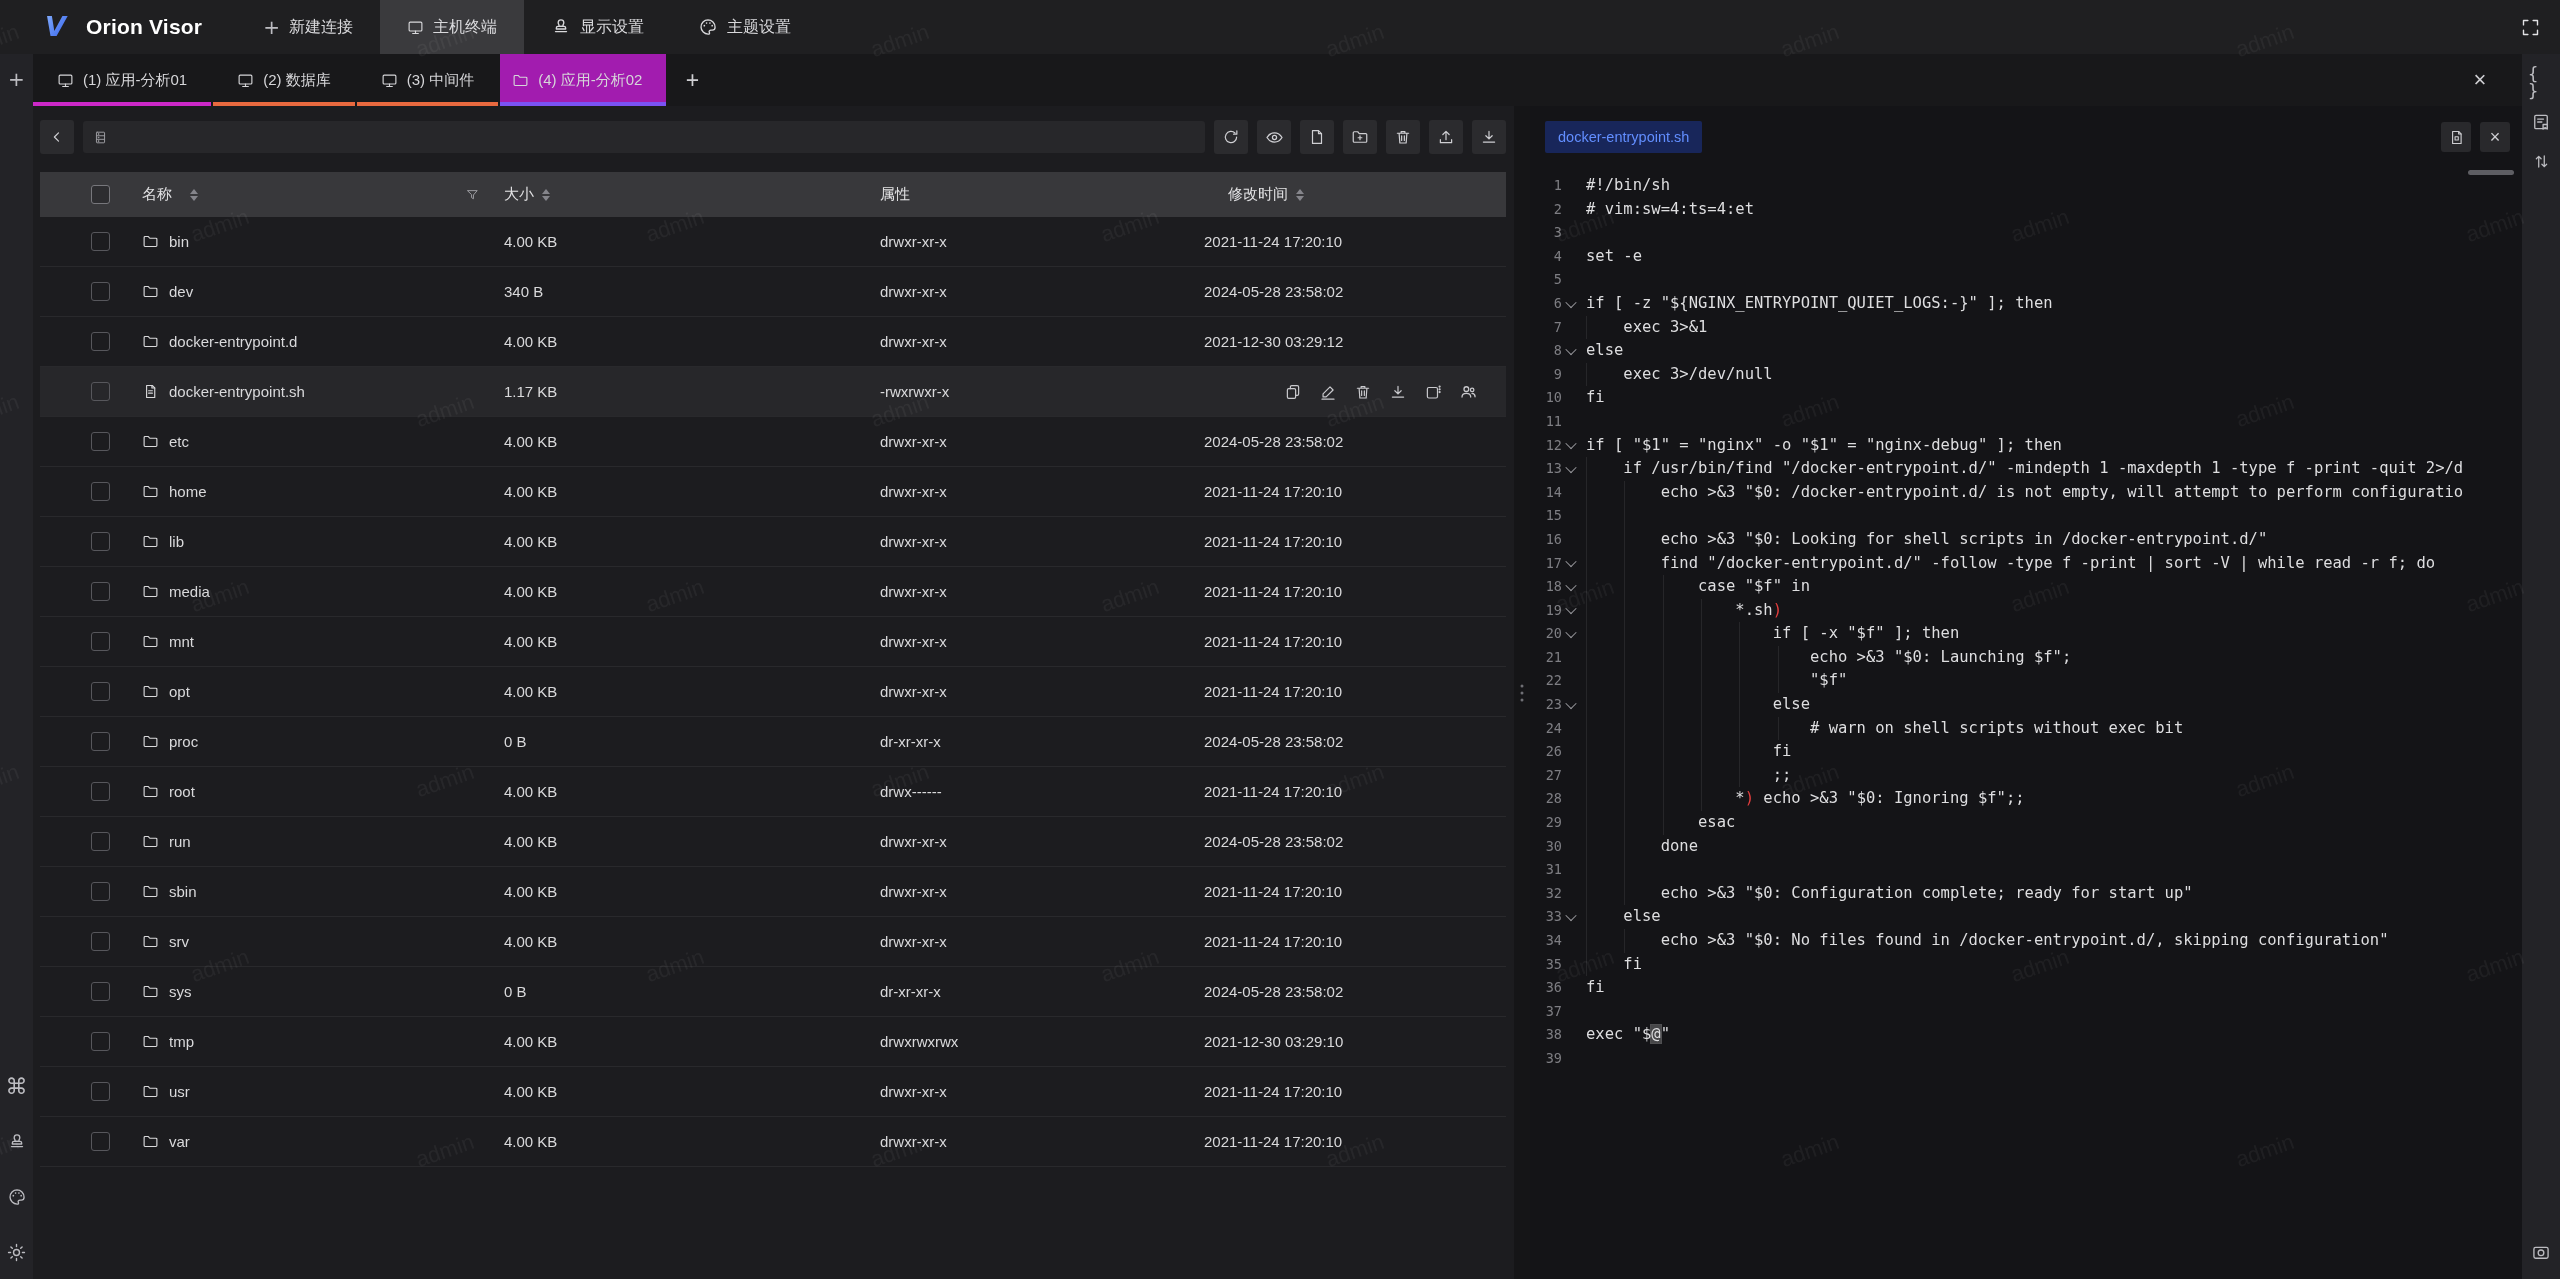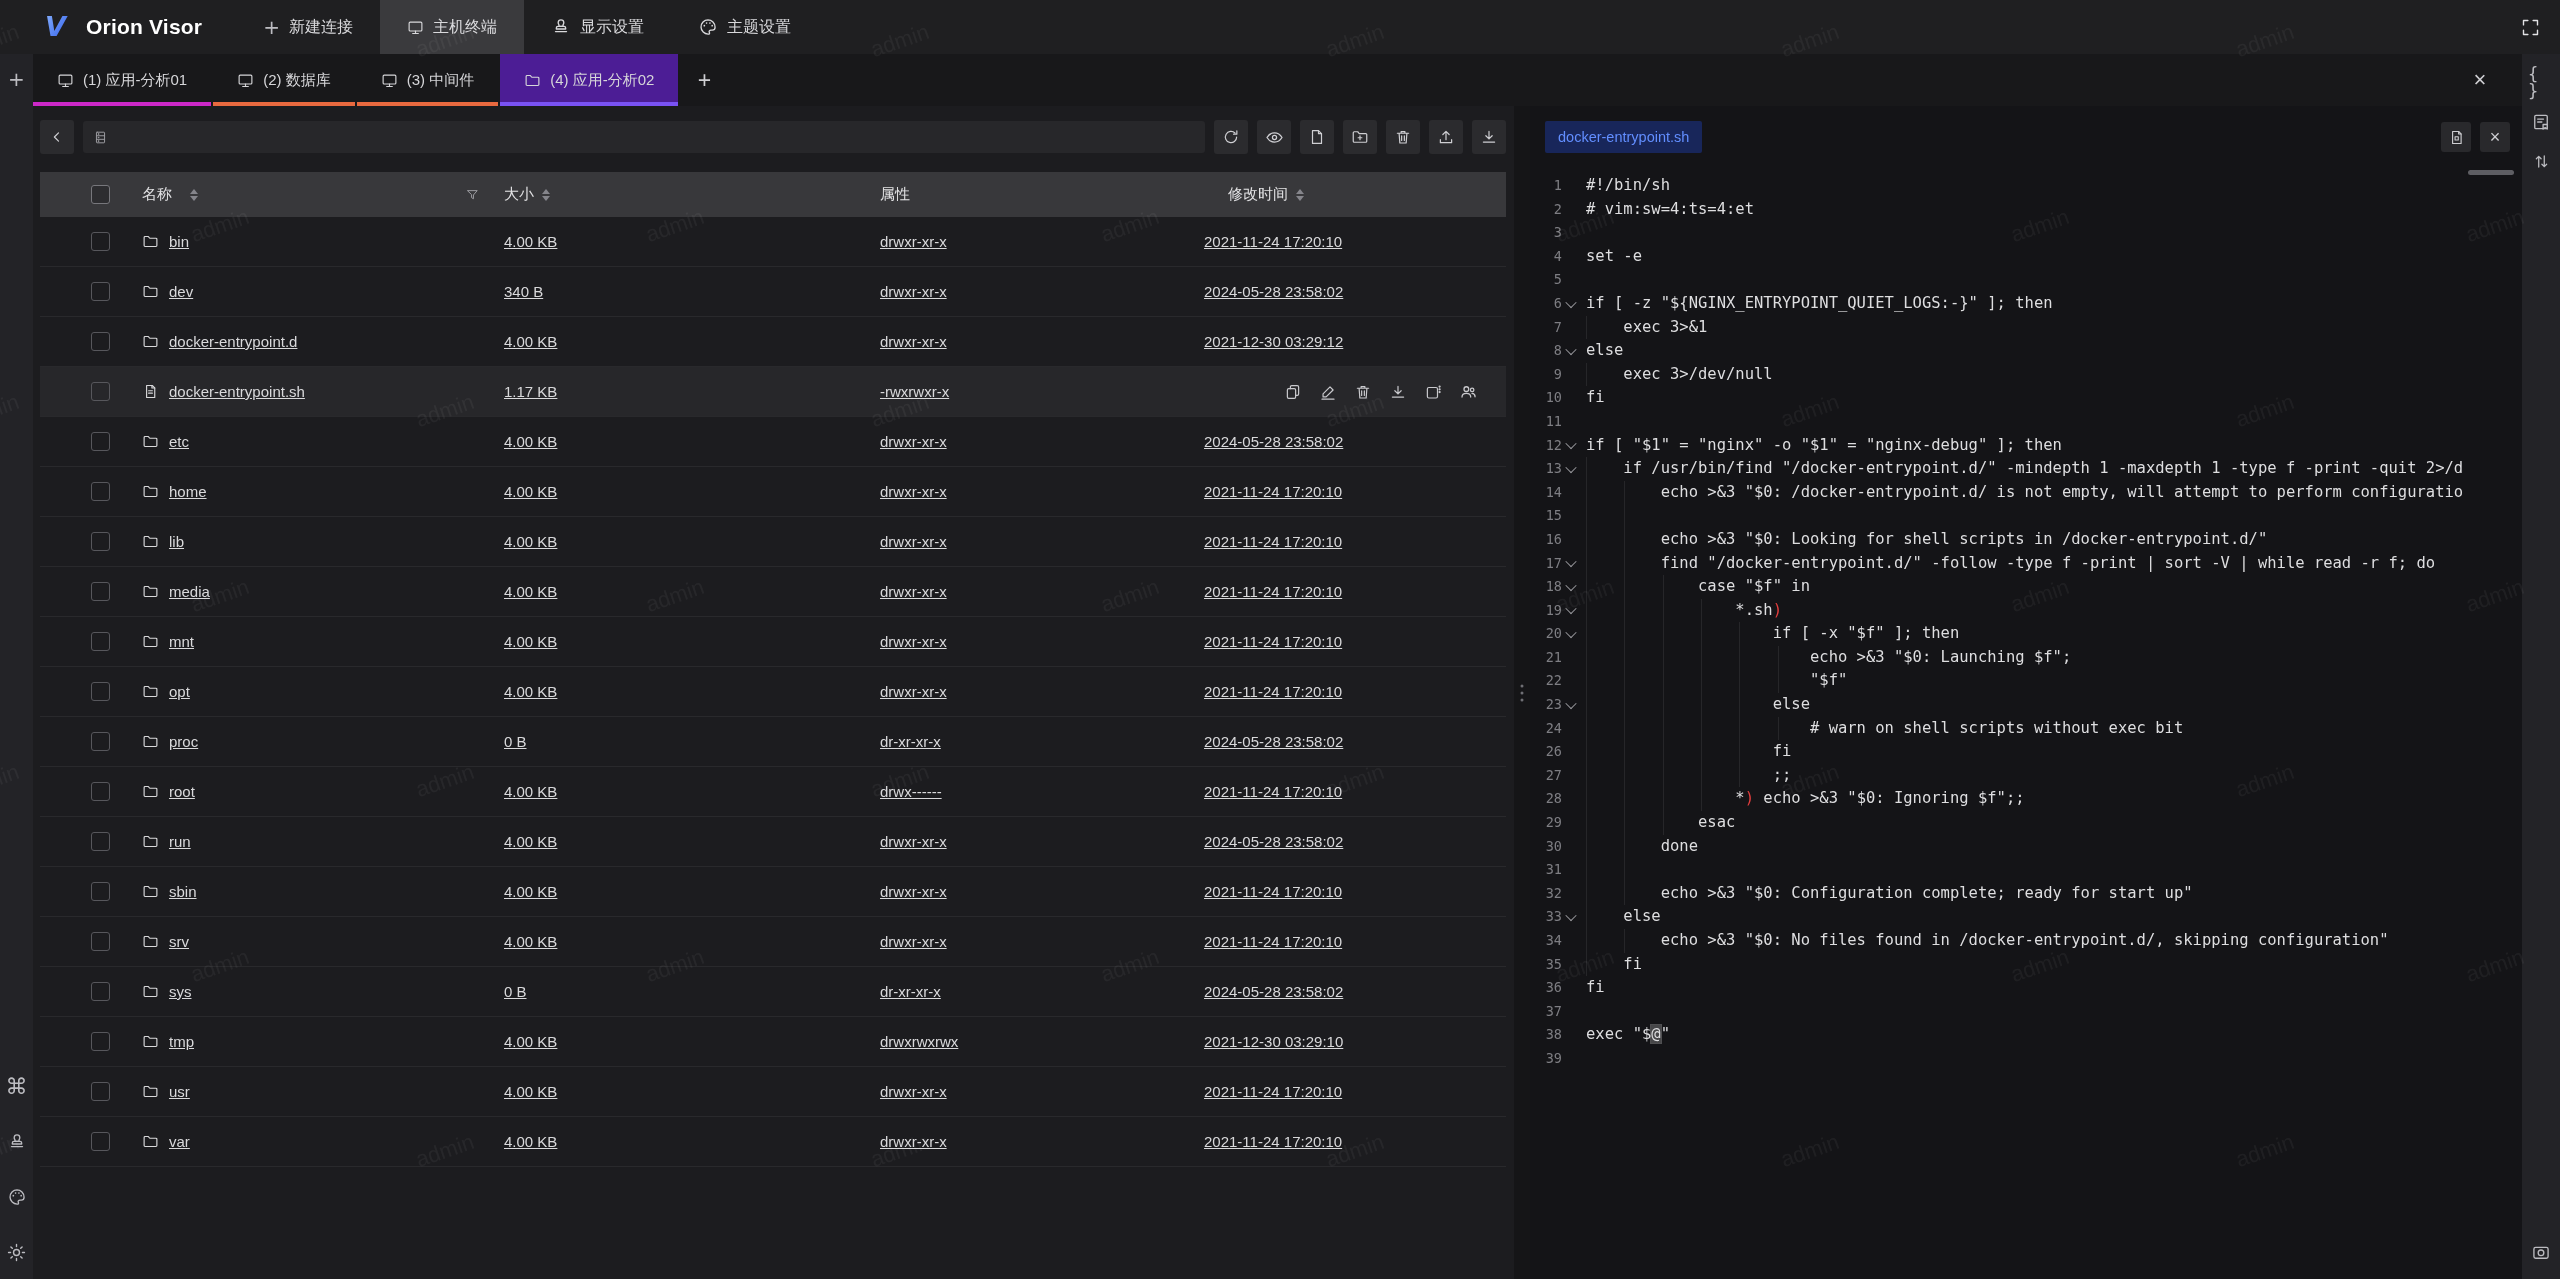--- a/index.html
+++ b/index.html
@@ -23,21 +23,21 @@
   .rail.right{width:38px;background:#232327;}
   .rail .ric{width:26px;height:26px;display:flex;align-items:center;justify-content:center;color:#bcbcc1;margin:0;}
   .rail-top{display:flex;flex-direction:column;align-items:center;gap:14px;padding-top:12px;}
   .rail-bottom{margin-top:auto;display:flex;flex-direction:column;align-items:center;gap:29px;padding-bottom:14px;}
   .glyph{font-size:21px;line-height:1;color:#bcbcc1;font-family:"DejaVu Sans",sans-serif;}
   .center-col{flex:1;display:flex;flex-direction:column;min-width:0;}
   
   .tabbar{height:52px;background:#18181a;display:flex;align-items:stretch;flex:none;}
   .tab{position:relative;display:flex;align-items:center;gap:9px;padding:0 24px;font-size:15px;color:#d6d6d9;
        margin-right:2px;cursor:pointer;}
-  .tab.active{background:#4c1d95;}
+  .tab.active{background:#a21caf;padding-left:12px;}
   .tab .ul{position:absolute;left:0;right:0;bottom:0;height:4px;}
   .tab-add{width:48px;display:flex;align-items:center;justify-content:center;font-size:23px;color:#cfcfd3;cursor:pointer;}
   .tab-close{margin-left:auto;margin-right:22px;width:40px;display:flex;align-items:center;justify-content:center;
        font-size:22px;color:#cfcfd3;cursor:pointer;}
   
   .content-row{flex:1;display:flex;min-height:0;}
   .file-panel{width:1481px;flex:none;background:#1c1c1f;display:flex;flex-direction:column;min-height:0;}
   .divider{width:16px;flex:none;background:#151517;position:relative;}
   .divider .grip{position:absolute;left:50%;top:50%;transform:translate(-50%,-50%);display:flex;flex-direction:column;gap:4px;}
   .divider .grip i{width:3px;height:3px;border-radius:50%;background:#6f6f74;}
@@ -45,21 +45,21 @@
   .fm-toolbar{height:62px;display:flex;align-items:center;padding:0 8px 0 7px;gap:9px;flex:none;}
   .tbtn{width:34px;height:34px;flex:none;border-radius:3px;background:#2b2b2e;display:flex;align-items:center;
         justify-content:center;color:#cfcfd3;cursor:pointer;}
   .path-input{flex:1;height:32px;background:#27272a;border-radius:3px;display:flex;align-items:center;
         padding:0 10px;color:#9a9a9f;gap:8px;}
   .path-input .val{font-size:14px;color:#d5d5d8;}
   
   .fm-table{margin:4px 8px 0 7px;--cols:88px 332px 420px 320px 1fr;flex:1;min-height:0;font-size:15px;}
   .trow{display:grid;grid-template-columns:var(--cols);align-items:center;}
   .thead{height:45px;background:#38383b;color:#e2e2e4;}
-  .tr{height:49px;border-bottom:1px solid #29292c;color:#d9d9db;background:transparent;text-decoration:underline;}
+  .tr{height:49px;border-bottom:1px solid #29292c;color:#d9d9db;background:transparent;}
   .tr.hl{background:#27272a;}
   .c-check{display:flex;align-items:center;}
   .cbx{width:17px;height:17px;margin-left:51px;border:1px solid #57575c;border-radius:3px;background:transparent;}
   .thead .cbx{background:#2d2d30;border-color:#77777c;}
   .c-name{display:flex;align-items:center;gap:10px;padding-left:14px;min-width:0;}
   .c-size{padding-left:44px;position:relative;display:flex;align-items:center;}
   .c-attr{display:flex;align-items:center;}
   .c-date{padding-left:4px;display:flex;align-items:center;}
   .thead .c-date{padding-left:28px;}
   .funnel{position:absolute;left:5px;top:50%;transform:translateY(-50%);color:#9b9ba0;display:flex;}

